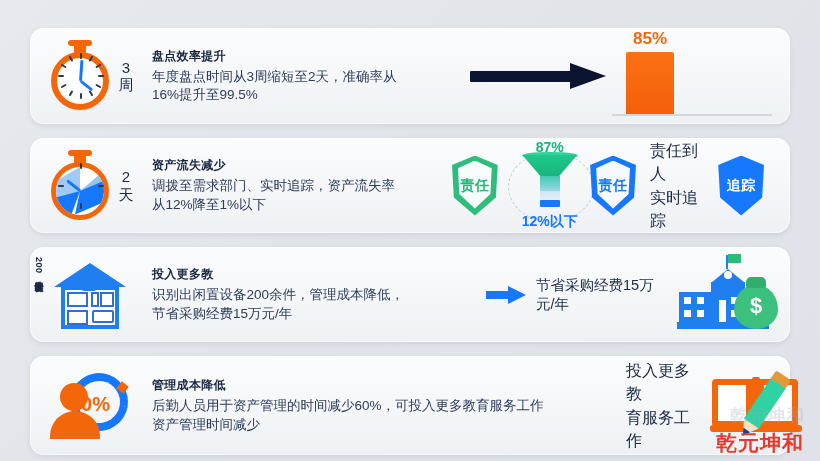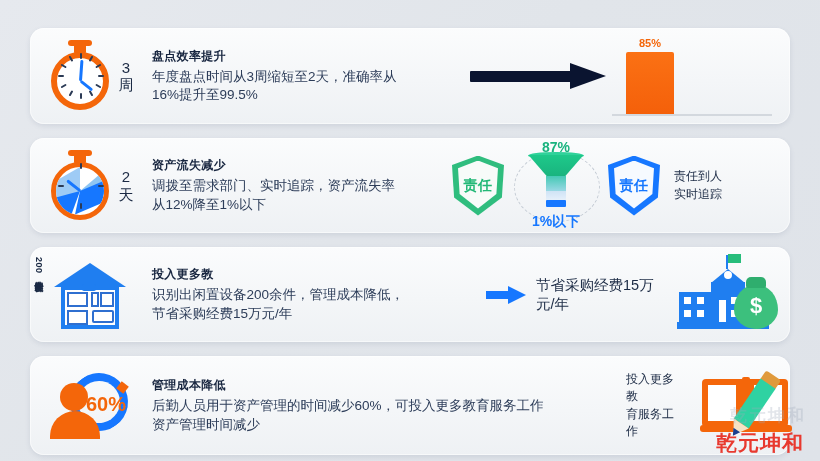--- a/index.html
+++ b/index.html
@@ -47,21 +47,21 @@
   .pie .sl{position:absolute;width:50%;height:50%;transform-origin:100% 100%;}
 
   
   .bigarrow{position:relative;width:145px;height:26px;margin-left:18px;}
   .bigarrow .shaft{position:absolute;left:0;top:8px;width:105px;height:11px;background:#0a1430;border-radius:1px;}
   .bigarrow .head{position:absolute;left:100px;top:0;width:0;height:0;border-top:13px solid transparent;border-bottom:13px solid transparent;border-left:36px solid #0a1430;}
 
   
   .bars{position:absolute;right:18px;top:12px;width:160px;height:78px;}
   .bargrp{position:absolute;bottom:4px;width:48px;text-align:center;}
-  .bargrp .lbl{font-size:11px;font-weight:bold;margin-bottom:3px;}
+  .bargrp .lbl{font-size:17px;font-weight:bold;margin-bottom:3px;}
   .bargrp .bar{width:48px;border-radius:2px 2px 0 0;margin:0 auto;}
   .baseline{position:absolute;bottom:2px;left:0;width:160px;height:2px;background:#d3d8de;}
 
   
   .shield{position:relative;width:52px;height:60px;display:flex;align-items:center;justify-content:center;}
   .shield .sbody{position:absolute;inset:0;clip-path:polygon(50% 100%,4% 70%,0% 16%,50% 0%,100% 16%,96% 70%);}
   .shield .sin{position:absolute;left:6px;top:5px;right:6px;bottom:7px;clip-path:polygon(50% 100%,4% 70%,0% 16%,50% 0%,100% 16%,96% 70%);}
   .shield .stxt{position:relative;font-size:14px;font-weight:bold;color:#fff;letter-spacing:.5px;}
   .shield.hollow .stxt{color:#23b877;}
   .shield.hollow-b .stxt{color:#1677ff;}
@@ -72,21 +72,21 @@
   .funnel .top{position:absolute;left:20px;top:12px;width:56px;height:22px;
                background:linear-gradient(180deg,#1ec98a,#19b37e);
                clip-path:polygon(0 0,100% 0,66% 100%,34% 100%);}
   .funnel .mid{position:absolute;left:38px;top:33px;width:20px;height:16px;background:linear-gradient(180deg,#44c9b4,#9fd9e8);}
   .funnel .low{position:absolute;left:38px;top:48px;width:20px;height:10px;background:linear-gradient(180deg,#cfe3f5,#e8f1fb);}
   .funnel .drop{position:absolute;left:38px;top:57px;width:20px;height:7px;background:#1677ff;border-radius:1px;}
   .funnel .cap{position:absolute;left:20px;top:9px;width:56px;height:7px;border-radius:50%;background:#2fd29a;}
   .fl-top{position:absolute;left:0;top:-4px;width:96px;text-align:center;font-size:14px;font-weight:bold;color:#19b37e;}
   .fl-bot{position:absolute;left:0;bottom:-2px;width:96px;text-align:center;font-size:14px;font-weight:bold;color:#1677ff;}
 
-  .two-line{font-size:12px;line-height:1.45;color:#1b2a44;margin:0 12px 0 14px;white-space:pre-line;}
+  .two-line{font-size:16px;line-height:1.45;color:#1b2a44;margin:0 12px 0 14px;white-space:pre-line;}
 
   
   .wh{position:relative;width:72px;height:72px;}
   .wh .roof{position:absolute;left:0;top:4px;width:0;height:0;border-left:36px solid transparent;border-right:36px solid transparent;border-bottom:24px solid #1f7ef0;}
   .wh .body{position:absolute;left:7px;top:27px;width:58px;height:43px;border:4px solid #1f7ef0;box-sizing:border-box;background:#fff;}
   .wh .box{position:absolute;border:2px solid #2f6fd0;box-sizing:border-box;background:#fff;}
   .vlabel{position:absolute;left:4px;top:10px;writing-mode:vertical-rl;font-size:9px;font-weight:bold;
           color:#1b2a44;letter-spacing:.5px;line-height:1;}
 
   .smarrow{position:relative;width:40px;height:18px;margin:0 10px 0 4px;flex:0 0 40px;}
@@ -110,21 +110,21 @@
   .bag .neck{position:absolute;left:12px;top:-8px;width:20px;height:11px;background:#2fae6e;border-radius:5px 5px 2px 2px;}
   .bag .ds{position:absolute;left:0;top:8px;width:44px;text-align:center;font-size:22px;font-weight:bold;color:#fff;}
 
   
   .person{position:relative;width:84px;height:74px;}
   .person .head{position:absolute;left:12px;top:14px;width:28px;height:28px;border-radius:50%;background:#f4660a;}
   .person .torso{position:absolute;left:2px;top:42px;width:50px;height:28px;border-radius:25px 25px 0 0;background:#f4660a;}
   .person .arcT{position:absolute;left:22px;top:4px;width:58px;height:58px;border:8px solid transparent;border-top-color:#1677ff;border-right-color:#1677ff;border-radius:50%;transform:rotate(-35deg);box-sizing:border-box;}
   .person .arcB{position:absolute;left:22px;top:4px;width:58px;height:58px;border:8px solid transparent;border-bottom-color:#1677ff;border-left-color:#1677ff;border-radius:50%;transform:rotate(-35deg);box-sizing:border-box;}
   .person .nib{position:absolute;left:70px;top:14px;width:9px;height:9px;background:#f4660a;transform:rotate(38deg);}
-  .person .pct{position:absolute;left:38px;top:24px;font-size:20px;font-weight:bold;color:#f4660a;}
+  .person .pct{position:absolute;left:22px;top:24px;font-size:20px;font-weight:bold;color:#f4660a;}
 
   
   .book{position:relative;width:96px;height:70px;margin-left:6px;}
   .book .pg{position:absolute;top:8px;width:40px;height:48px;background:#f4660a;}
   .book .pgl{left:2px;border-radius:4px 0 0 4px;}
   .book .pgr{left:48px;border-radius:0 4px 4px 0;}
   .book .inl{position:absolute;top:14px;width:28px;height:36px;background:#fff;}
   .book .inll{left:8px;} .book .inlr{left:54px;}
   .book .spine{position:absolute;left:42px;top:6px;width:8px;height:52px;background:#f4660a;border-radius:2px;}
   .book .base{position:absolute;left:0;top:54px;width:92px;height:7px;background:#f4660a;border-radius:3px;}
@@ -255,29 +255,33 @@
         <span class="stxt">责任</span>
       </div>
       <div class="funnel">
         <div class="ring"></div>
         <div class="fl-top">87%</div>
         <div class="cap"></div>
         <div class="top"></div>
           <div class="mid"></div>
           <div class="low"></div>
           <div class="drop"></div>
-        <div class="fl-bot">1%以下</div>
+        <div class="fl-bot">12%以下</div>
       </div>
       <div class="shield hollow-b">
         <div class="sbody" style="background:#1677ff"></div>
         <div class="sin" style="background:#f6faff"></div>
         <span class="stxt">责任</span>
       </div>
       <div class="two-line">责任到人
 实时追踪</div>
+      <div class="shield" style="margin-right:26px">
+        <div class="sbody" style="background:#1677ff"></div>
+        <span class="stxt">追踪</span>
+      </div>
     </div>
   </div>
 
   <div class="card r3">
     <div class="icon-zone">
       <div class="vlabel">200余件闲置设备</div>
       <div class="wh">
         <div class="roof"></div>
         <div class="body"></div>
         <div class="box" style="left:13px;top:33px;width:21px;height:15px;"></div>

